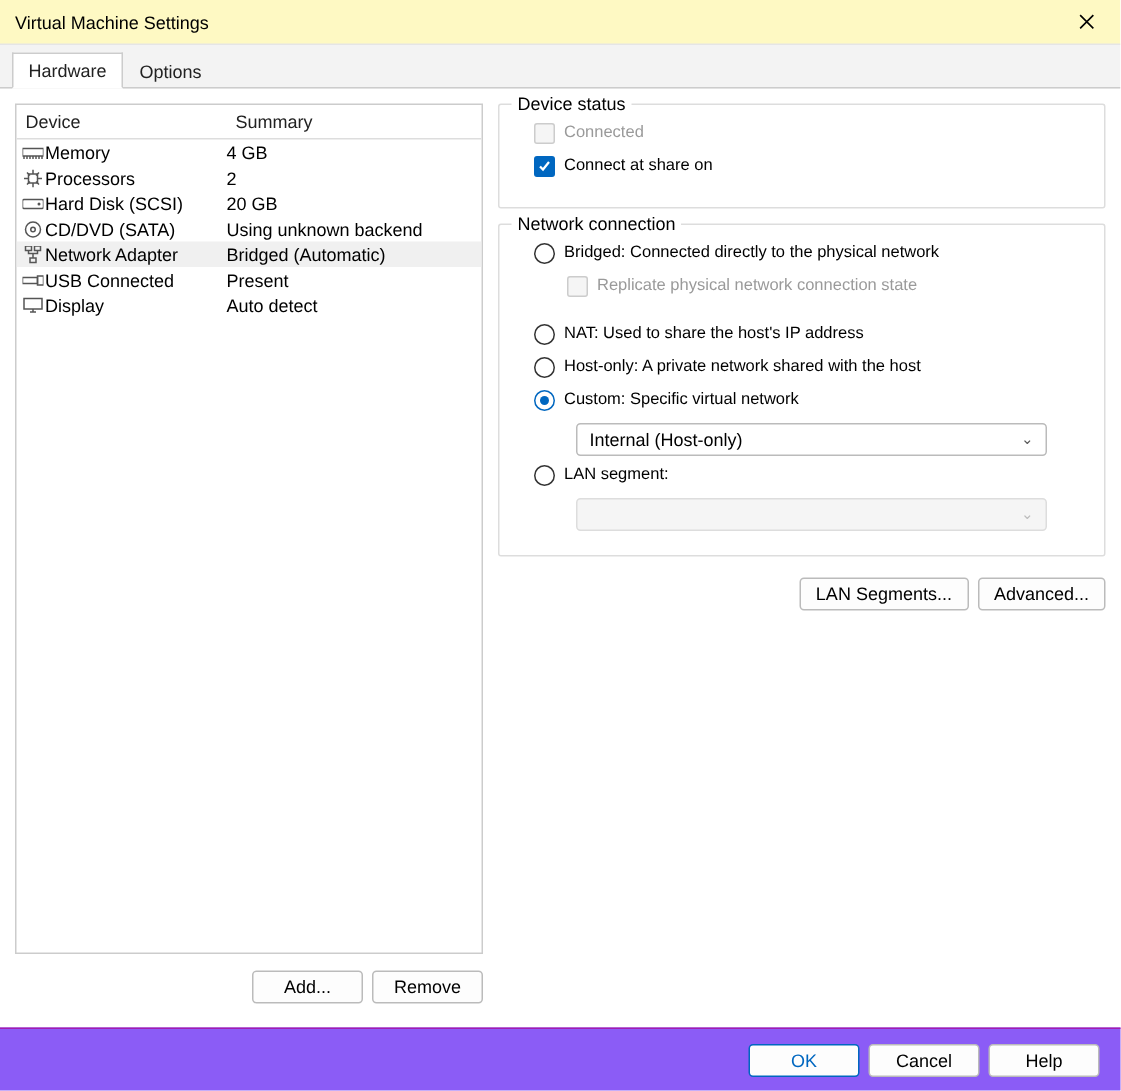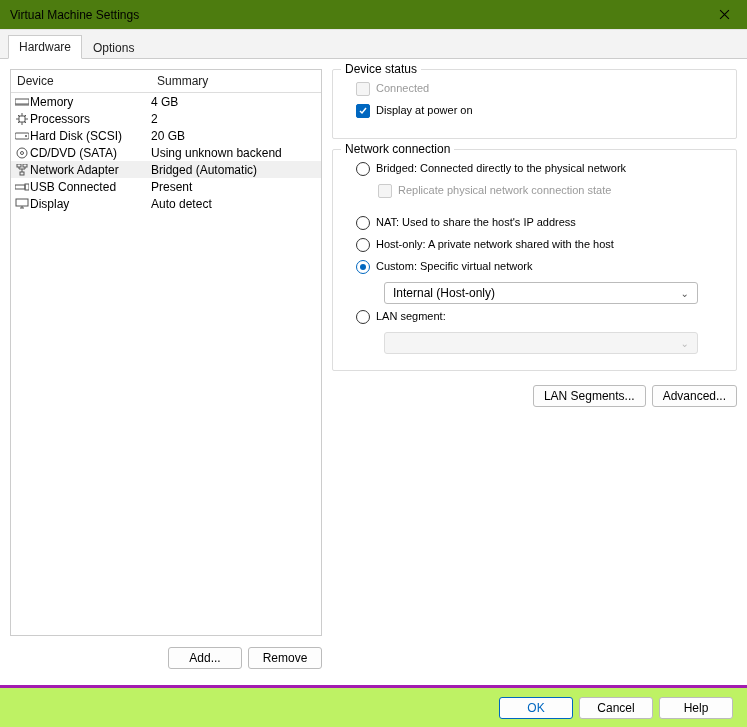--- a/index.html
+++ b/index.html
@@ -12,21 +12,21 @@
     width: 747px;
     height: 727px;
     overflow: hidden;
   }
   .titlebar {
     display: flex;
     align-items: center;
     justify-content: space-between;
     height: 30px;
     padding: 0 0 0 10px;
-    background: #4d7c0f;
+    background: #fef9c3;
     border-bottom: 1px solid #e5e5e5;
   }
   .titlebar .title { font-size: 12px; }
   .close-btn {
     width: 46px;
     height: 30px;
     display: flex;
     align-items: center;
     justify-content: center;
     font-size: 14px;
@@ -202,22 +202,22 @@
     position: absolute;
     bottom: 0;
     left: 0;
     right: 0;
     height: 42px;
     display: flex;
     align-items: center;
     justify-content: flex-end;
     gap: 6px;
     padding-right: 14px;
-    background: #bef264;
-    border-top: 3px solid #a21caf;
+    background: #8b5cf6;
+    border-top: 1px solid #a21caf;
   }
   svg { display: block; }
 </style>
 </head>
 <body>
 
 <div class="titlebar">
   <div class="title">Virtual Machine Settings</div>
   <div class="close-btn">
     <svg width="11" height="11" viewBox="0 0 10 10">
@@ -347,21 +347,21 @@
       <div class="checkbox-row">
         <span class="checkbox-box disabled"></span>
         <span class="disabled-text">Connected</span>
       </div>
       <div class="checkbox-row">
         <span class="checkbox-box checked">
           <svg width="10" height="10" viewBox="0 0 10 10">
               <path d="M2 5l2 2 4-5" stroke="#fff" stroke-width="1.5" fill="none"></path>
             </svg>
         </span>
-        <span>Display at power on</span>
+        <span>Connect at share on</span>
       </div>
     </div>
 
     <div class="groupbox" style="padding-bottom:16px;">
       <div class="legend">Network connection</div>
 
       <div class="radio-row">
         <span class="radio-circle"></span>
         <span>Bridged: Connected directly to the physical network</span>
       </div>

